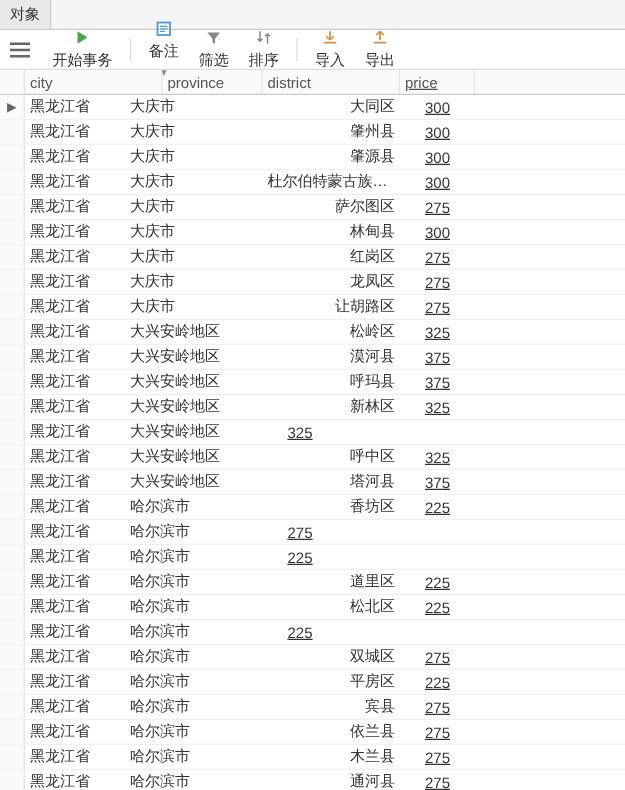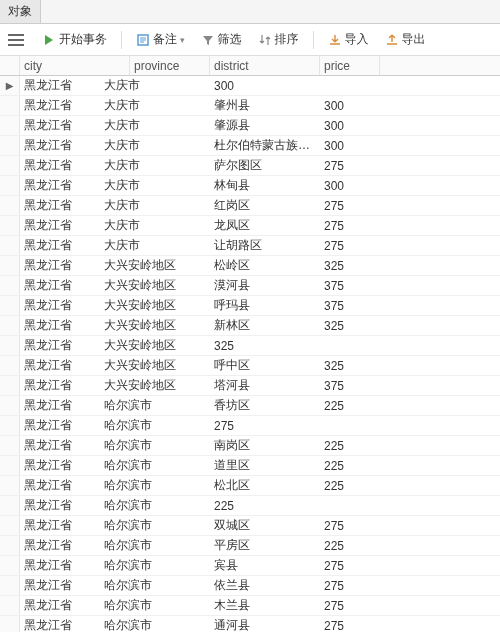--- a/index.html
+++ b/index.html
@@ -2,35 +2,35 @@
 <html><head>
 <meta charset="utf-8">
 <style>
 * { margin: 0; padding: 0; box-sizing: border-box; }
 body { font-family: "Microsoft YaHei", Arial, sans-serif; font-size: 12px; color: #333; background: #fff; width: 500px; overflow: hidden; }
 .tabs { display: flex; align-items: flex-end; border-bottom: 1px solid #ccc; height: 24px; background: #f5f5f5; }
 .tab { display: flex; align-items: center; padding: 0 8px; height: 24px; border-right: 1px solid #ccc; cursor: pointer; background: #fff; gap: 4px; }
 .tab.inactive { background: #e8e8e8; }
 .tab-close { color: #999; font-size: 11px; cursor: pointer; padding: 0 2px; }
 .toolbar { display: flex; align-items: center; height: 32px; padding: 0 8px; border-bottom: 1px solid #ddd; gap: 4px; }
-.tool-btn { display: flex; align-items: center; gap: 3px; padding: 3px 6px; cursor: pointer; border-radius: 2px; }
+.tool-btn { display: flex; align-items: center; gap: 3px; padding: 3px 6px; cursor: pointer; border-radius: 2px; flex-direction: column; }
 .sep { width: 1px; height: 18px; background: #ddd; margin: 0 4px; }
 .hamburger { width: 16px; height: 12px; display: flex; flex-direction: column; justify-content: space-between; margin-right: 8px; cursor: pointer; }
 .hamburger span { height: 2px; background: #666; }
 .icon { display: inline-flex; width: 14px; height: 14px; }
 .grid { width: 100%; }
 .grid-header { display: flex; border-bottom: 1px solid #ccc; background: #fafafa; height: 20px; align-items: center; }
 .grid-header .cell { color: #555; font-weight: normal; border-right: 1px solid #e5e5e5; padding: 0 4px; height: 100%; display: flex; align-items: center; }
 .row { display: flex; height: 20px; align-items: center; border-bottom: 1px solid #f0f0f0; }
 .cell { padding: 0 4px; overflow: hidden; white-space: nowrap; text-overflow: ellipsis; }
 .row-marker { width: 20px; flex-shrink: 0; border-right: 1px solid #e5e5e5; display: flex; align-items: center; justify-content: center; color: #666; font-size: 10px; background: #fafafa; height: 100%; }
 .c-prov { width: 80px; }
 .c-city { width: 110px; }
-.c-dist { width: 110px; }
-.c-price { width: 60px; text-align: left; }
+.c-dist { width: 110px; text-align: right; }
+.c-price { width: 60px; text-align: center; text-decoration: underline; }
 .tabicon { width: 12px; height: 12px; background: linear-gradient(#6bb5f0,#3a8fd8); border-radius: 2px; }
 </style>
 </head>
 <body>
 
 <div class="tabs">
   <div class="tab inactive">
     <span>对象</span>
   </div>
 </div>
@@ -101,20 +101,21 @@
     <div class="cell c-city">city</div>
     <div class="cell c-prov">province</div>
     <div class="cell c-dist">district</div>
     <div class="cell c-price">price</div>
   </div>
   <div id="grid-body">
       <div class="row">
         <div class="row-marker">▶</div>
         <div class="cell c-prov">黑龙江省</div>
         <div class="cell c-city">大庆市</div>
+        <div class="cell c-dist">大同区</div>
         <div class="cell c-price">300</div>
       </div>
       <div class="row">
         <div class="row-marker"></div>
         <div class="cell c-prov">黑龙江省</div>
         <div class="cell c-city">大庆市</div>
         <div class="cell c-dist">肇州县</div>
         <div class="cell c-price">300</div>
       </div>
       <div class="row">
@@ -224,21 +225,20 @@
       <div class="row">
         <div class="row-marker"></div>
         <div class="cell c-prov">黑龙江省</div>
         <div class="cell c-city">哈尔滨市</div>
         <div class="cell c-price">275</div>
       </div>
       <div class="row">
         <div class="row-marker"></div>
         <div class="cell c-prov">黑龙江省</div>
         <div class="cell c-city">哈尔滨市</div>
-        <div class="cell c-dist">南岗区</div>
         <div class="cell c-price">225</div>
       </div>
       <div class="row">
         <div class="row-marker"></div>
         <div class="cell c-prov">黑龙江省</div>
         <div class="cell c-city">哈尔滨市</div>
         <div class="cell c-dist">道里区</div>
         <div class="cell c-price">225</div>
       </div>
       <div class="row">

